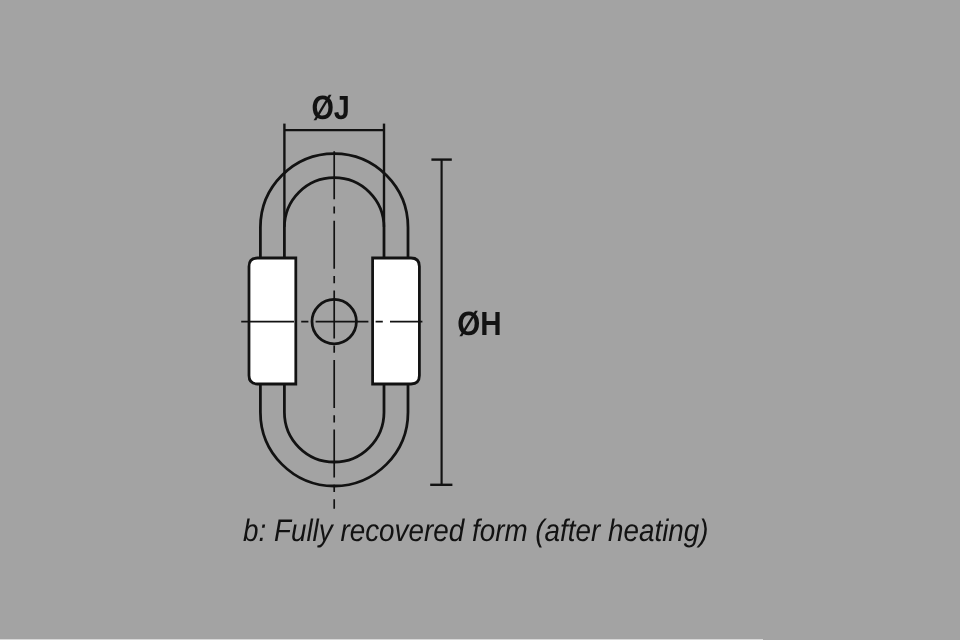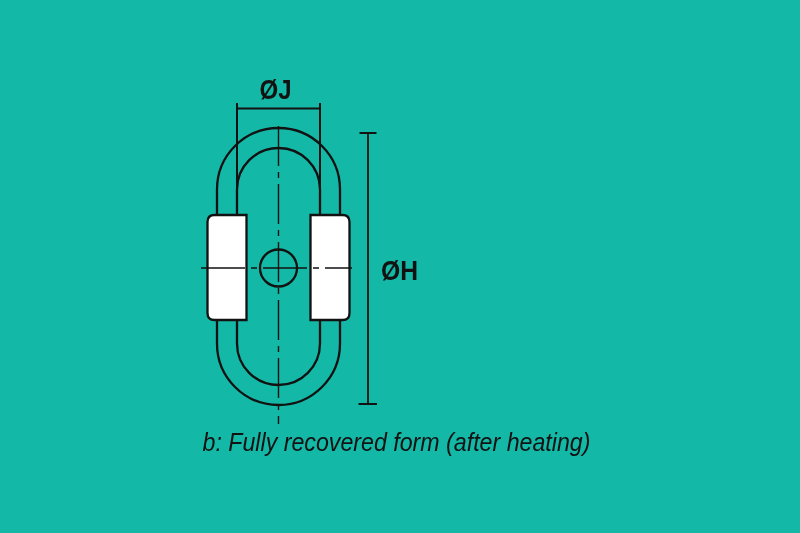--- a/index.html
+++ b/index.html
@@ -7,21 +7,21 @@
     padding: 0;
     width: 800px;
     height: 533px;
     background: #ffffff;
     overflow: hidden;
   }
   .page {
     position: relative;
     width: 800px;
     height: 533px;
-    background: #14b8a6;
+    background: #a3a3a3;
   }
   svg {
     display: block;
     width: 800px;
     height: 533px;
   }
   .contour {
     fill: none;
     stroke: #121212;
     stroke-width: 2.3;

